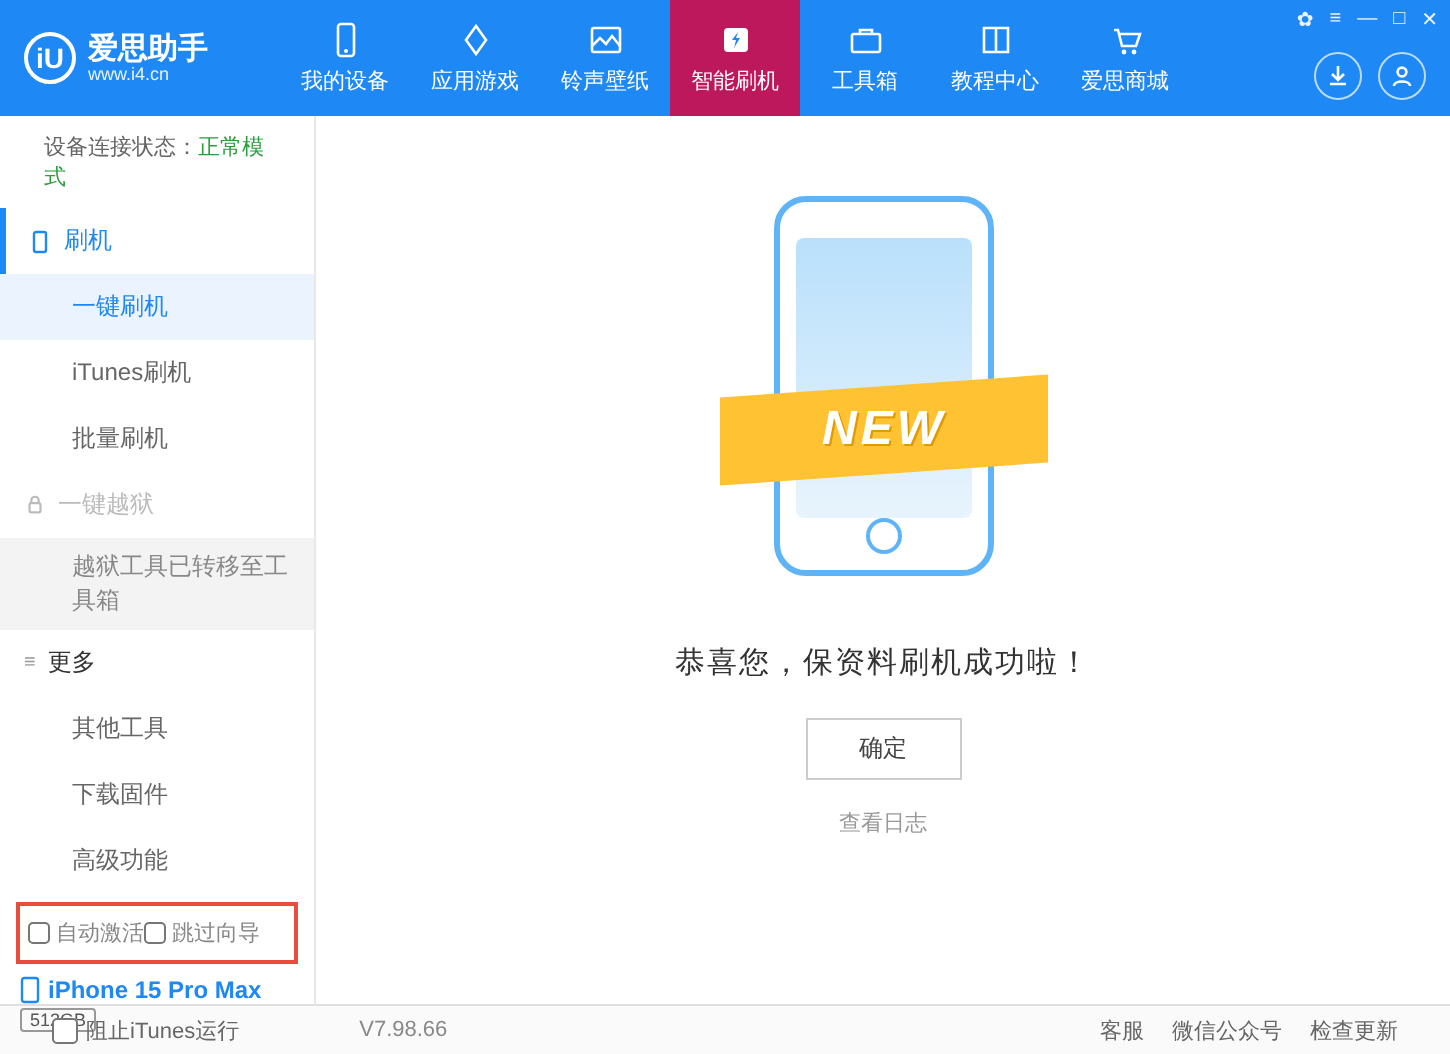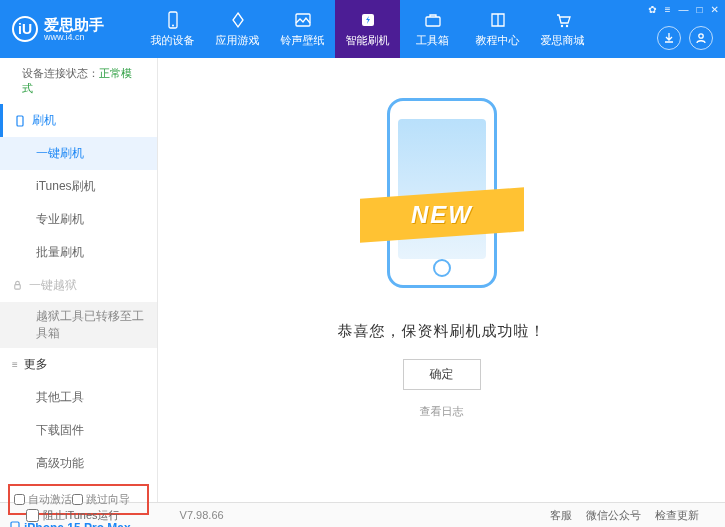--- a/index.html
+++ b/index.html
@@ -4,21 +4,21 @@
 <style>
 * { margin:0; padding:0; box-sizing:border-box; font-family:"Microsoft YaHei",Arial,sans-serif; }
 body { width:725px; height:527px; background:#f5f5f5; overflow:hidden; position:relative; }
 .titlebar { height:58px; background:#1e88f5; display:flex; align-items:center; color:#fff; position:relative; }
 .logo-area { display:flex; align-items:center; padding-left:12px; width:140px; }
 .logo-circle { width:26px; height:26px; border:2px solid #fff; border-radius:50%; display:flex; align-items:center; justify-content:center; font-size:14px; font-weight:bold; margin-right:6px; }
 .logo-text { font-size:15px; font-weight:bold; line-height:1; }
 .logo-sub { font-size:9px; opacity:.9; }
 .nav { display:flex; height:100%; }
 .nav-item { width:65px; height:100%; display:flex; flex-direction:column; align-items:center; justify-content:center; font-size:11px; cursor:pointer; gap:3px; }
-.nav-item.active { background:#4c1d95; }
+.nav-item.active { background:#be185d; }
 .nav-icon { width:20px; height:20px; display:flex; align-items:center; justify-content:center; }
 .win-controls { position:absolute; right:6px; top:4px; display:flex; gap:8px; font-size:10px; }
 .win-controls span { cursor:pointer; opacity:.9; }
 .right-circles { position:absolute; right:12px; bottom:8px; display:flex; gap:8px; }
 .rc { width:24px; height:24px; border:1.5px solid rgba(255,255,255,.7); border-radius:50%; display:flex; align-items:center; justify-content:center; cursor:pointer; }
 .body { display:flex; height:444px; background:#fff; }
 .sidebar { width:158px; border-right:1px solid #e8e8e8; display:flex; flex-direction:column; font-size:12px; color:#555; }
 .status-row { padding:8px 22px; font-size:11px; color:#666; }
 .status-row b { color:#2a9d3f; font-weight:normal; }
 .cat { display:flex; align-items:center; gap:6px; padding:8px 12px; color:#333; font-size:12px; }
@@ -155,21 +155,20 @@
       <span>设备连接状态：</span><b>正常模式</b>
     </div>
     <div class="cat blue">
       <svg width="12" height="12" viewBox="0 0 12 12">
           <rect x="3" y="1" width="6" height="10" rx="1" fill="none" stroke="#1e88f5" stroke-width="1.2"></rect>
         </svg>
       <span>刷机</span>
     </div>
     <div class="sub active">一键刷机</div>
     <div class="sub">iTunes刷机</div>
-    <div class="sub">专业刷机</div>
     <div class="sub">批量刷机</div>
     <div class="cat locked">
       <svg width="11" height="11" viewBox="0 0 12 12">
           <rect x="3" y="5" width="6" height="5" rx="1" fill="none" stroke="#bbb" stroke-width="1.2"></rect>
           <path d="M4 5 V3.5 a2 2 0 0 1 4 0 V5" fill="none" stroke="#bbb" stroke-width="1.2"></path>
         </svg>
       <span>一键越狱</span>
     </div>
     <div class="sub gray">越狱工具已转移至工具箱</div>
     <div class="cat">

